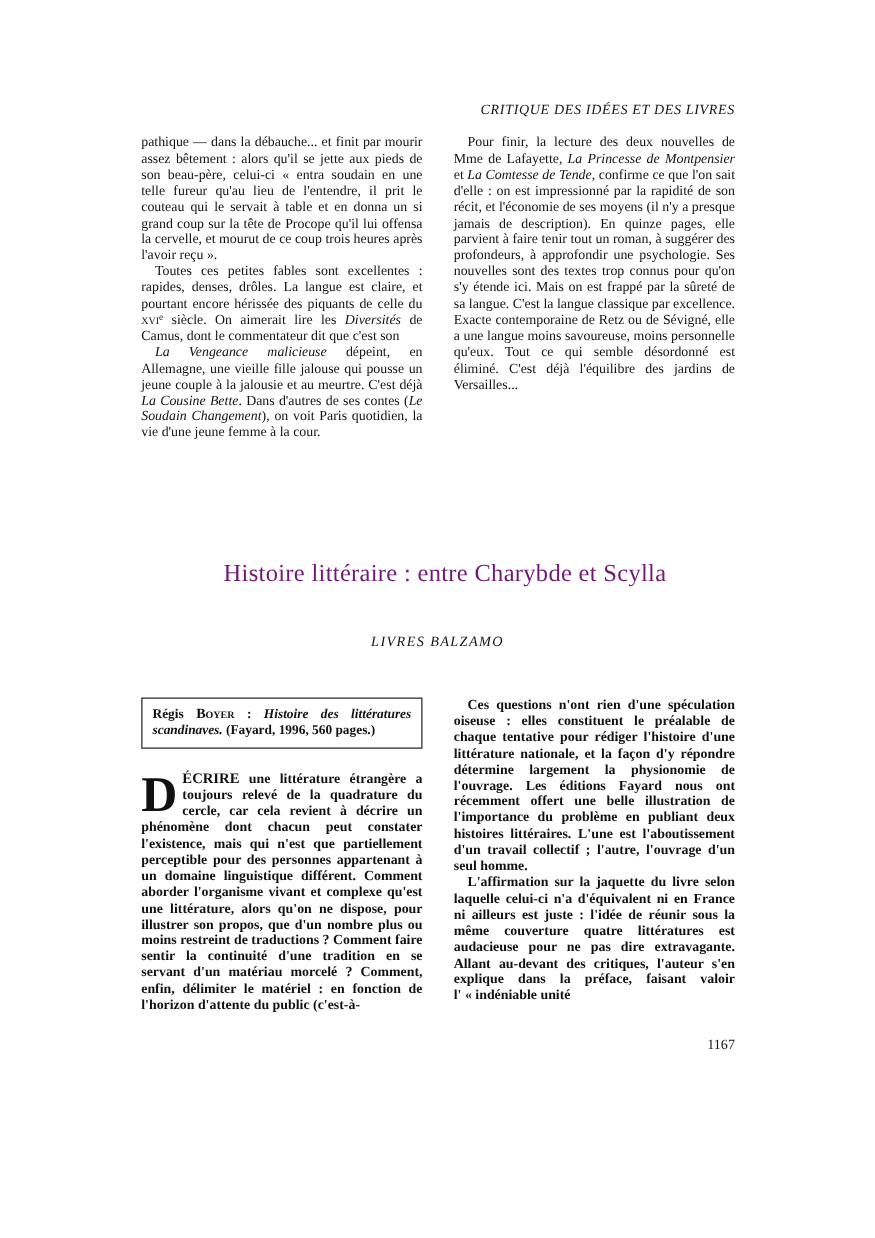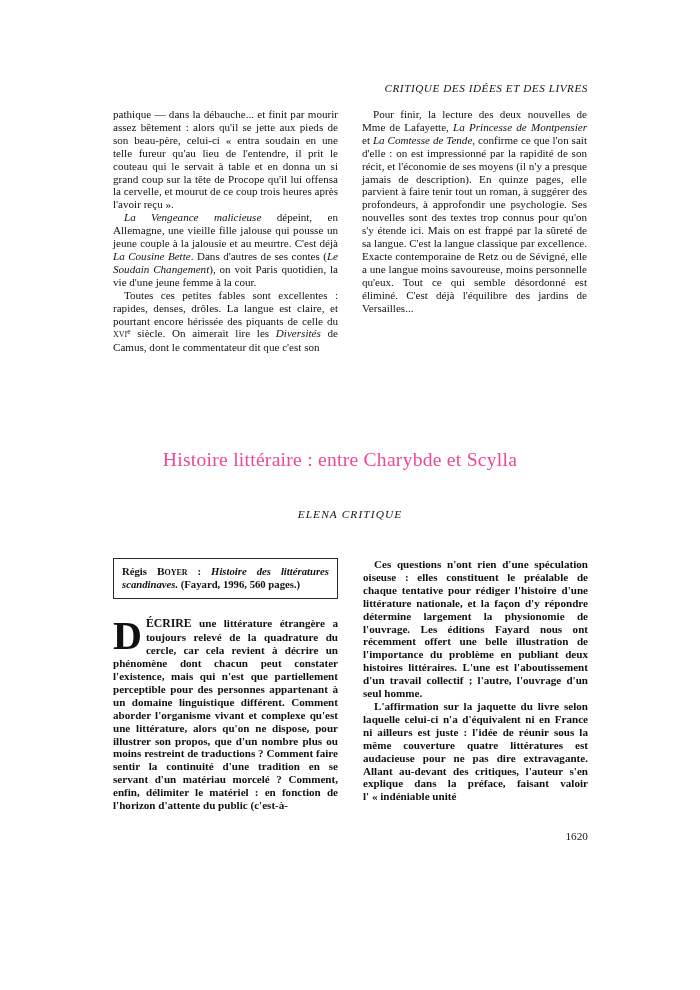--- a/index.html
+++ b/index.html
@@ -37,20 +37,21 @@
     color: #151515;
   }
 
   
   .top-block {
     position: absolute;
     left: 113px;
     top: 108px;
     width: 475px;
     display: flex;
+    justify-content: space-between;
     gap: 24px;
   }
   .col {
     width: 225px;
   }
   .col p {
     margin: 0;
     font-size: 11.1px;
     line-height: 12.9px;
     text-align: justify;
@@ -72,27 +73,27 @@
   }
   sup.ord {
     font-size: 0.68em;
     vertical-align: 0.42em;
     line-height: 0;
   }
 
   
   .article-title {
     position: absolute;
-    left: 60px;
+    left: 76px;
     top: 449px;
     width: 560px;
     text-align: center;
     font-size: 19.6px;
     letter-spacing: 0.25px;
-    color: #ec4899;
+    color: #701a75;
     white-space: nowrap;
   }
   .article-author {
     position: absolute;
     left: 70px;
     top: 508px;
     width: 560px;
     text-align: center;
     font-style: italic;
     font-size: 11.4px;
@@ -159,47 +160,47 @@
 <body>
 
 <div class="page">
 
   <div class="running-head">CRITIQUE DES IDÉES ET DES LIVRES</div>
 
   <div class="top-block">
 
     <div class="col">
       <p class="noindent">pathique — dans la débauche... et finit par mourir assez bêtement&nbsp;: alors qu'il se jette aux pieds de son beau-père, celui-ci «&nbsp;entra soudain en une telle fureur qu'au lieu de l'entendre, il prit le couteau qui le servait à table et en donna un si grand coup sur la tête de Procope qu'il lui offensa la cervelle, et mourut de ce coup trois heures après l'avoir reçu&nbsp;».</p>
+      <p class="indent">Toutes ces petites fables sont excellentes&nbsp;: rapides, denses, drôles. La langue est claire, et pourtant encore hérissée des piquants de celle du <span class="sc">xvi</span><sup class="ord">e</sup> siècle. On aimerait lire les <i>Diversités</i> de Camus, dont le commentateur dit que c'est son</p>
       <p class="indent"><i>La Vengeance malicieuse</i> dépeint, en Allemagne, une vieille fille jalouse qui pousse un jeune couple à la jalousie et au meurtre. C'est déjà <i>La Cousine Bette</i>. Dans d'autres de ses contes (<i>Le Soudain Changement</i>), on voit Paris quotidien, la vie d'une jeune femme à la cour.</p>
-      <p class="indent">Toutes ces petites fables sont excellentes&nbsp;: rapides, denses, drôles. La langue est claire, et pourtant encore hérissée des piquants de celle du <span class="sc">xvi</span><sup class="ord">e</sup> siècle. On aimerait lire les <i>Diversités</i> de Camus, dont le commentateur dit que c'est son</p>
     </div>
 
     <div class="col">
       <p class="indent">Pour finir, la lecture des deux nouvelles de Mme de Lafayette, <i>La Princesse de Montpensier</i> et <i>La Comtesse de Tende</i>, confirme ce que l'on sait d'elle&nbsp;: on est impressionné par la rapidité de son récit, et l'économie de ses moyens (il n'y a presque jamais de description). En quinze pages, elle parvient à faire tenir tout un roman, à suggérer des profondeurs, à approfondir une psychologie. Ses nouvelles sont des textes trop connus pour qu'on s'y étende ici. Mais on est frappé par la sûreté de sa langue. C'est la langue classique par excellence. Exacte contemporaine de Retz ou de Sévigné, elle a une langue moins savoureuse, moins personnelle qu'eux. Tout ce qui semble désordonné est éliminé. C'est déjà l'équilibre des jardins de Versailles...</p>
     </div>
 
   </div>
 
   <div class="article-title">Histoire littéraire : entre Charybde et Scylla</div>
-  <div class="article-author">ELENA CRITIQUE</div>
+  <div class="article-author">LIVRES BALZAMO</div>
 
   <div class="bottom-block">
 
     <div class="col">
 
       <div class="ref-box">
         <p><span>Régis</span> <span class="sc">Boyer</span><span> : </span><i>Histoire des littératures scandinaves.</i><span> (Fayard, 1996, 560 pages.)</span></p>
       </div>
 
       <p class="dropcap-para"><span class="dropcap">D</span><span class="sc">ÉCRIRE</span> une littérature étrangère a toujours relevé de la quadrature du cercle, car cela revient à décrire un phénomène dont chacun peut constater l'existence, mais qui n'est que partiellement perceptible pour des personnes appartenant à un domaine linguistique différent. Comment aborder l'organisme vivant et complexe qu'est une littérature, alors qu'on ne dispose, pour illustrer son propos, que d'un nombre plus ou moins restreint de traductions&nbsp;? Comment faire sentir la continuité d'une tradition en se servant d'un matériau morcelé&nbsp;? Comment, enfin, délimiter le matériel&nbsp;: en fonction de l'horizon d'attente du public (c'est-à-</p>
 
     </div>
 
     <div class="col">
       <p class="indent">Ces questions n'ont rien d'une spéculation oiseuse&nbsp;: elles constituent le préalable de chaque tentative pour rédiger l'histoire d'une littérature nationale, et la façon d'y répondre détermine largement la physionomie de l'ouvrage. Les éditions Fayard nous ont récemment offert une belle illustration de l'importance du problème en publiant deux histoires littéraires. L'une est l'aboutissement d'un travail collectif&nbsp;; l'autre, l'ouvrage d'un seul homme.</p>
       <p class="indent">L'affirmation sur la jaquette du livre selon laquelle celui-ci n'a d'équivalent ni en France ni ailleurs est juste&nbsp;: l'idée de réunir sous la même couverture quatre littératures est audacieuse pour ne pas dire extravagante. Allant au-devant des critiques, l'auteur s'en explique dans la préface, faisant valoir l'&nbsp;«&nbsp;indéniable unité</p>
     </div>
 
   </div>
 
-  <div class="folio">1620</div>
+  <div class="folio">1167</div>
 
 </div>
 
 </body></html>

